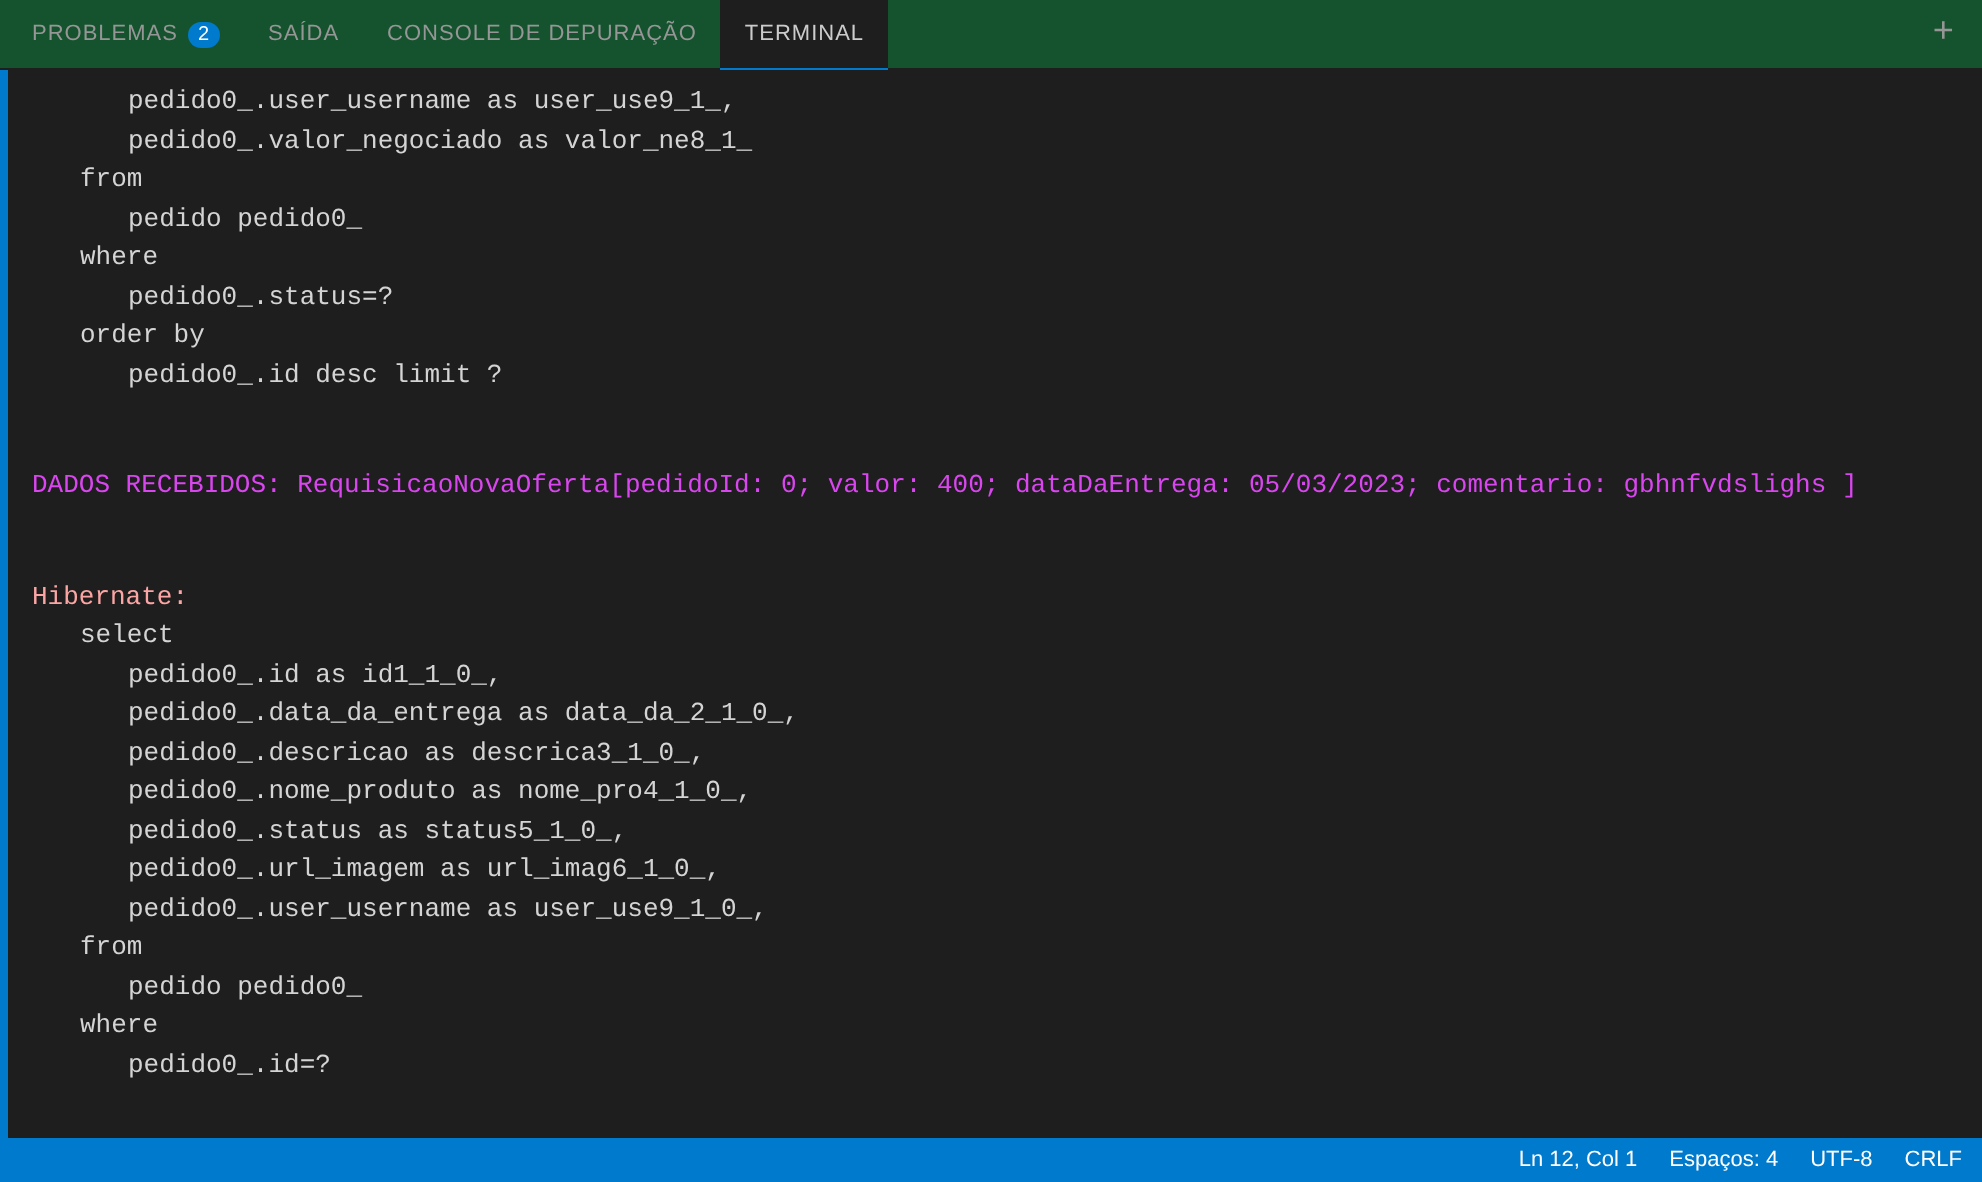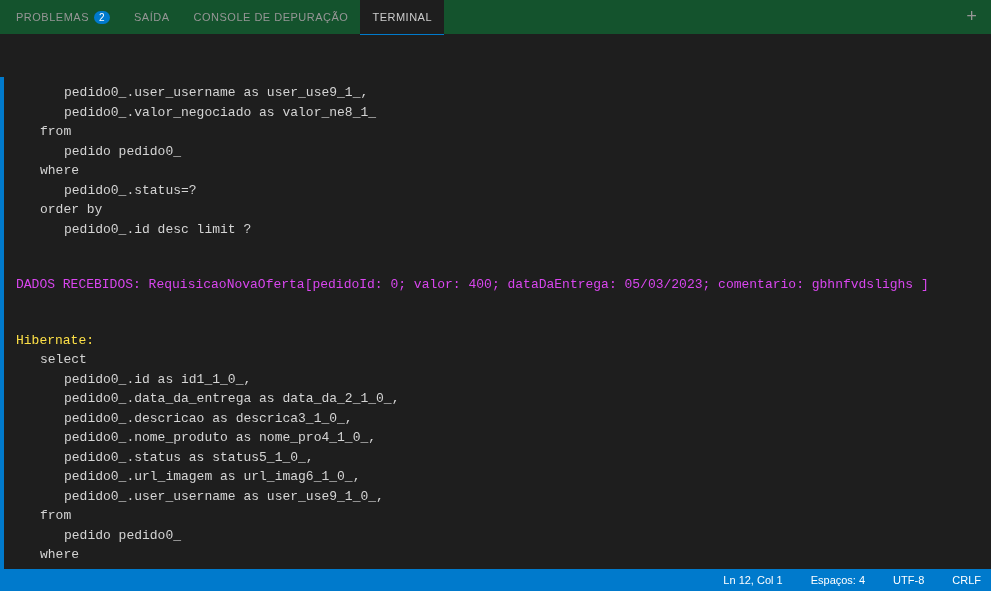--- a/index.html
+++ b/index.html
@@ -58,21 +58,20 @@
       font-size: 18px;
       padding: 0 10px;
       cursor: pointer;
     }
 
     
     .terminal-wrapper {
       display: flex;
       flex: 1;
       overflow: hidden;
-      margin-top: 42px;
     }
 
     
     .left-indicator {
       width: 4px;
       background: #007acc;
       flex-shrink: 0;
     }
 
     .terminal-content {
@@ -101,42 +100,42 @@
     }
     .line.indent1 { padding-left: 24px; }
     .line.indent2 { padding-left: 48px; }
 
     .dados-line {
       color: #d946ef;
       margin: 8px 0;
     }
 
     .hibernate-label {
-      color: #fde047;
+      color: #fca5a5;
     }
 
     
     .right-scrollbar {
       width: 10px;
       background: #1e1e1e;
       flex-shrink: 0;
       display: flex;
       flex-direction: column;
     }
 
     
     .status-bar {
       height: 22px;
       background: #007acc;
       display: flex;
       align-items: center;
       justify-content: flex-end;
       padding: 0 10px;
       flex-shrink: 0;
-      gap: 28px;
+      gap: 16px;
     }
     .status-item {
       color: white;
       font-size: 11px;
       font-family: 'Segoe UI', sans-serif;
     }
 
     .spacer-line {
       height: 14px;
       display: block;

